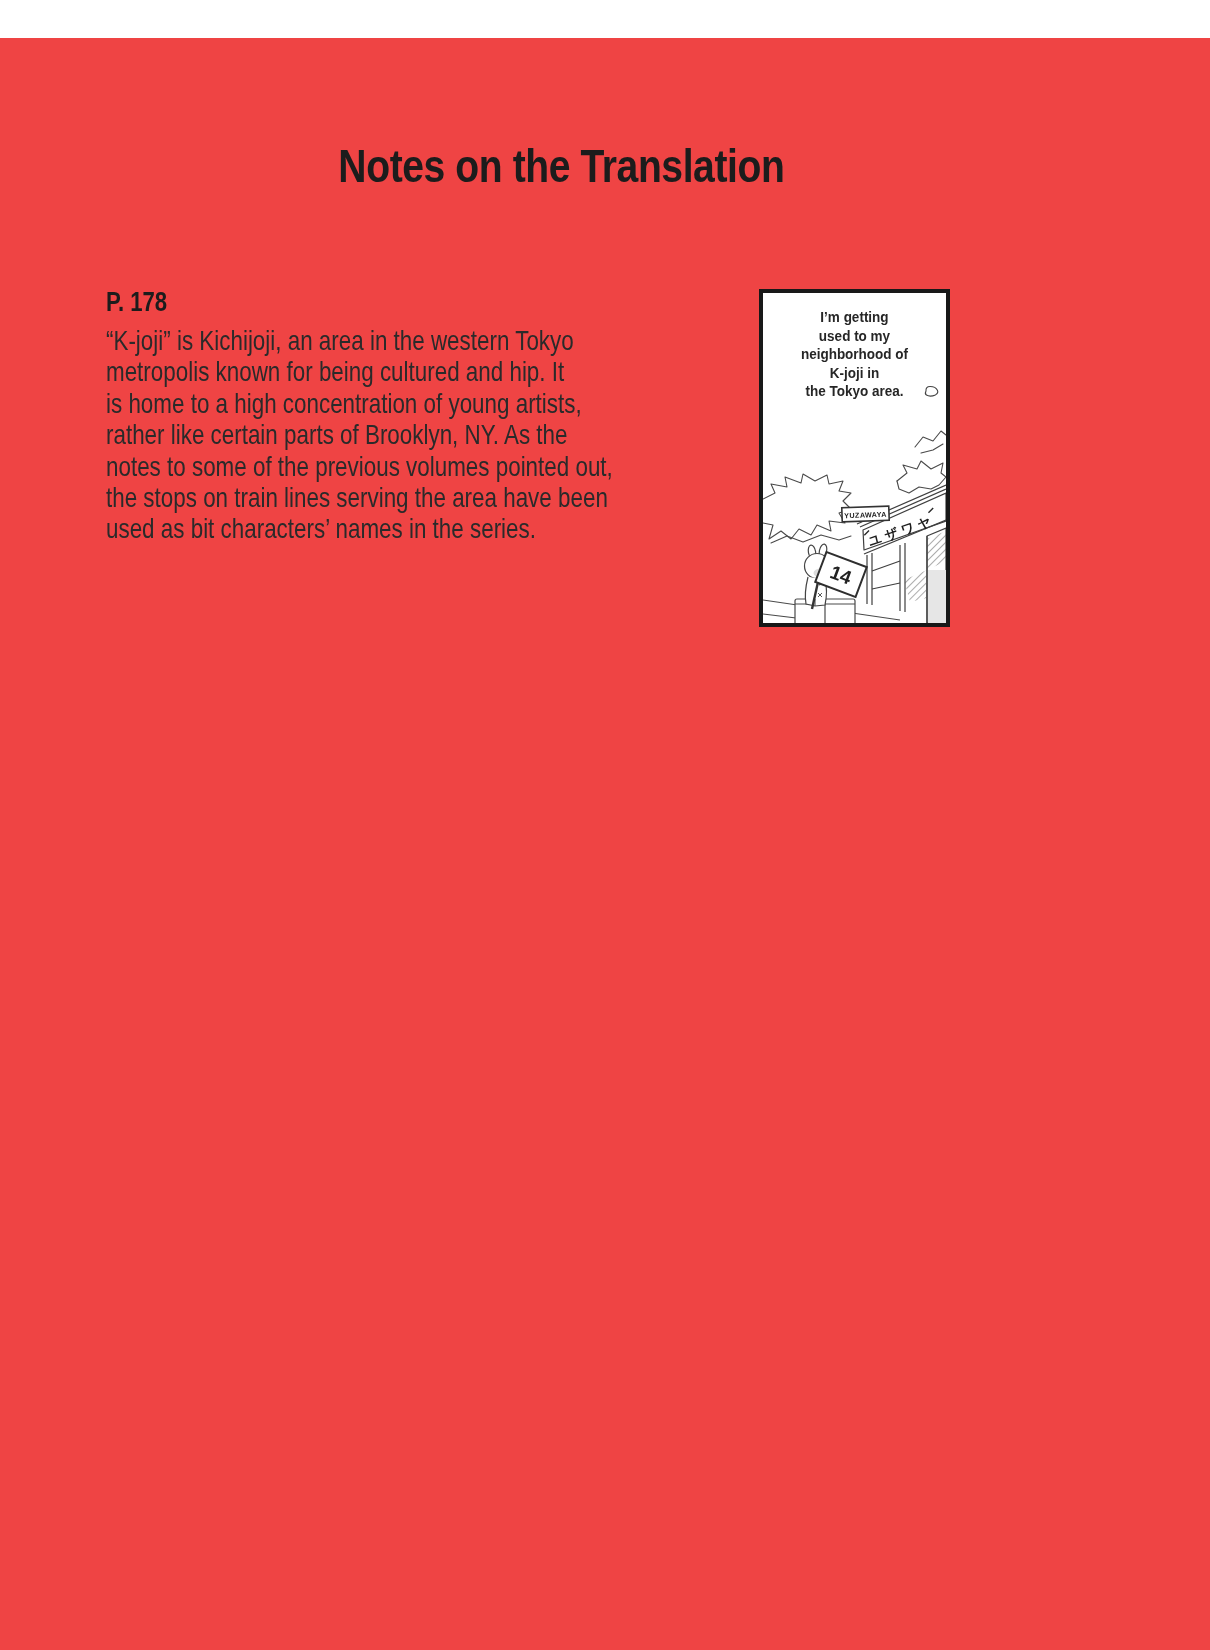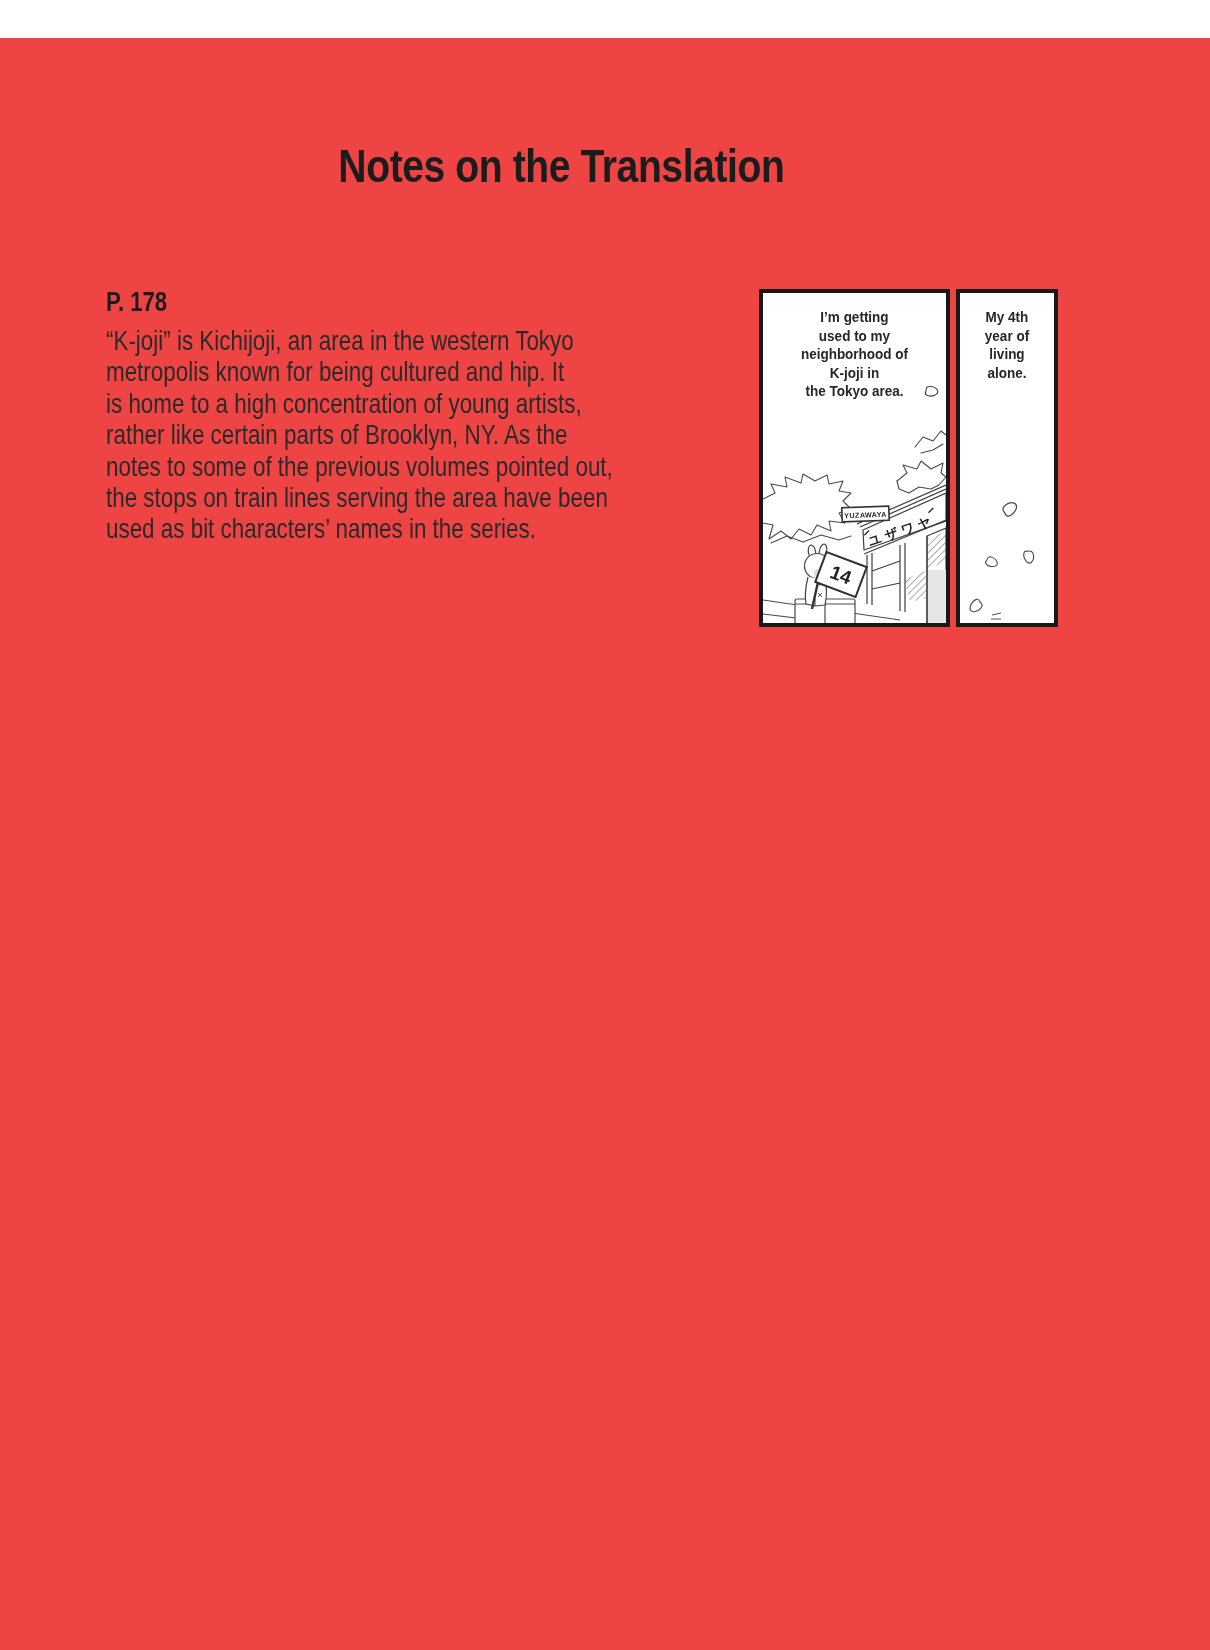--- a/index.html
+++ b/index.html
@@ -145,33 +145,15 @@
 
       <div class="caption">
         <div>I’m getting</div>
         <div>used to my</div>
         <div>neighborhood of</div>
         <div>K-joji in</div>
         <div>the Tokyo area.</div>
       </div>
     </div>
 
-    <div class="panel panel-right">
-      <svg width="94" height="330" viewBox="0 0 94 330">
-        <g fill="#ffffff" stroke="#4a4a4a" stroke-width="1.3" stroke-linejoin="round">
-          <path transform="translate(41,214) rotate(-25)" d="M1,7 Q-1,2 4,0.5 Q10,-1.5 13.5,2 Q16,4.5 13,8 Q8,12.5 3,11.5 Q0.5,11 1,7 Z"></path>
-          <path transform="translate(30,262) rotate(40) scale(0.8)" d="M1,7 Q-1,2 4,0.5 Q10,-1.5 13.5,2 Q16,4.5 13,8 Q8,12.5 3,11.5 Q0.5,11 1,7 Z"></path>
-          <path transform="translate(74,258) rotate(95) scale(0.85)" d="M1,7 Q-1,2 4,0.5 Q10,-1.5 13.5,2 Q16,4.5 13,8 Q8,12.5 3,11.5 Q0.5,11 1,7 Z"></path>
-          <path transform="translate(24,314) rotate(150) scale(0.9)" d="M1,7 Q-1,2 4,0.5 Q10,-1.5 13.5,2 Q16,4.5 13,8 Q8,12.5 3,11.5 Q0.5,11 1,7 Z"></path>
-        </g>
-        <path d="M32,322 l9,-2 M31,326 l10,0" fill="none" stroke="#555555" stroke-width="1"></path>
-      </svg>
-
-      <div class="caption">
-        <div>My 4th</div>
-        <div>year of</div>
-        <div>living</div>
-        <div>alone.</div>
-      </div>
-    </div>
 
   </figure>
 </div>
 
 </body></html>

